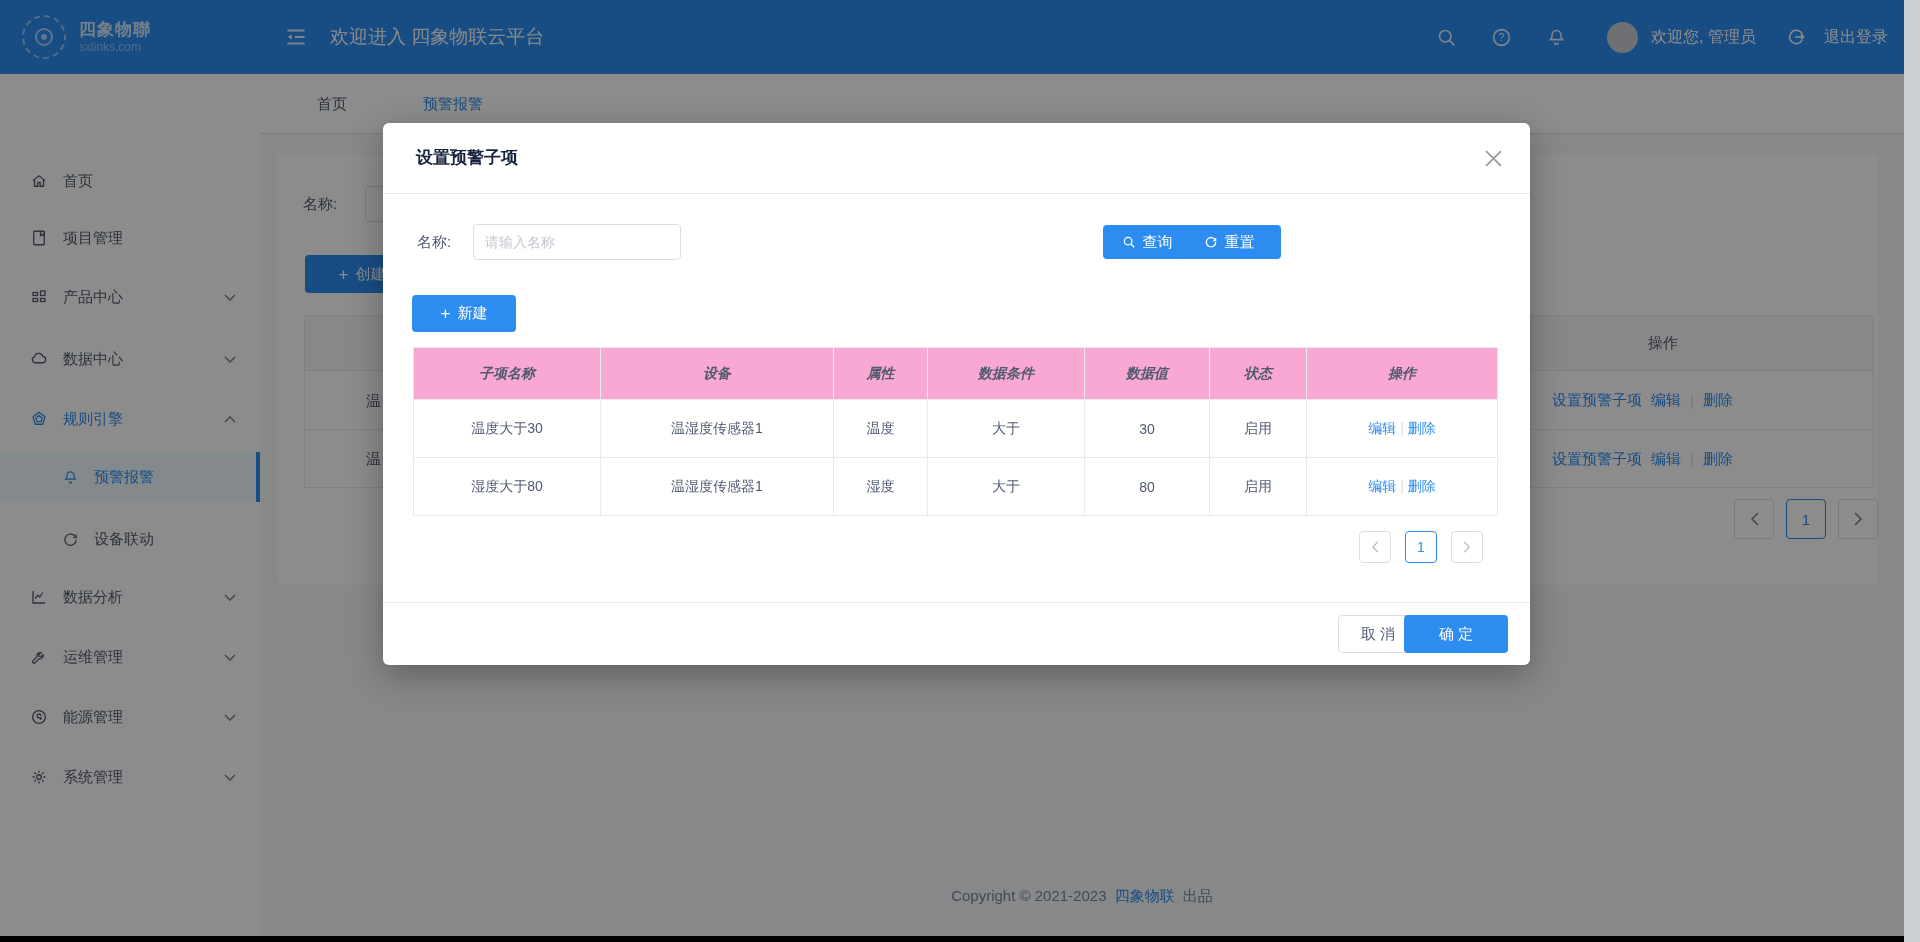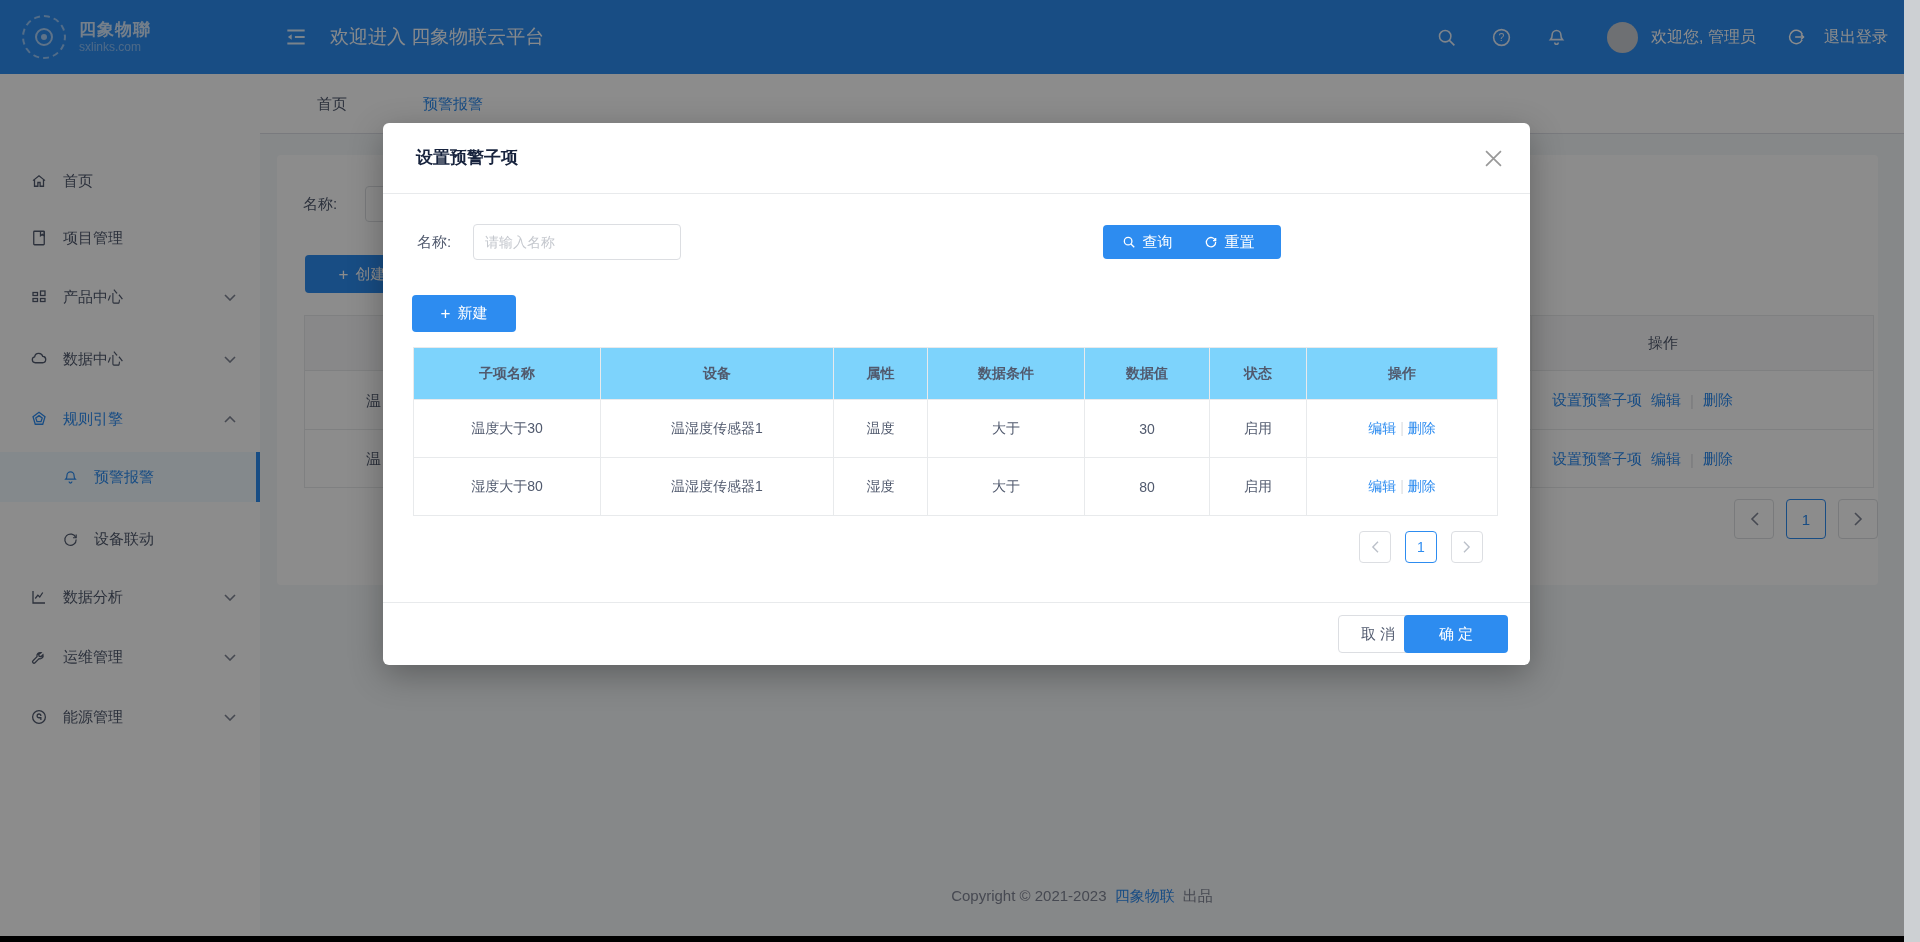--- a/index.html
+++ b/index.html
@@ -101,21 +101,21 @@
   .m-input { position: absolute; left: 90px; top: 101px; width: 208px; height: 36px; border: 1px solid #dcdee2;
              border-radius: 4px; padding: 0 11px; font-size: 14px; color: #515a6e; outline: none;
              font-family: "Liberation Sans", "DejaVu Sans", sans-serif; }
   .m-input::placeholder { color: #c5c8ce; }
   .m-btn-query { position: absolute; left: 680px; top: 102px; width: 88px; height: 34px; font-size: 15px; margin-left: 40px; }
   .m-btn-reset { position: absolute; left: 794px; top: 102px; width: 104px; height: 34px; font-size: 15px; }
   .m-btn-new { position: absolute; left: 29px; top: 172px; width: 104px; height: 37px; font-size: 15px; }
 
   .m-table { position: absolute; left: 30px; top: 224px; width: 1084px; border-collapse: collapse; table-layout: fixed; }
   .m-table th, .m-table td { border: 1px solid #e8eaec; text-align: center; font-size: 14px; }
-  .m-table th { height: 52px; background: #7dd3fc; color: #515a6e; font-weight: bold; }
+  .m-table th { height: 52px; background: #f9a8d4; color: #515a6e; font-weight: bold; font-style: italic; }
   .m-table td { height: 58px; color: #515a6e; background: #fff; }
 
   .m-pager { position: absolute; left: 976px; top: 408px; display: flex; gap: 14px; }
   .m-page-btn { width: 32px; height: 32px; border: 1px solid #dcdee2; border-radius: 4px; background: #fff;
                 display: flex; align-items: center; justify-content: center; color: #bbc0c9; font-size: 14px;
                 cursor: pointer; }
   .m-page-btn.active { border-color: #2d8cf0; color: #2d8cf0; }
   .m-footer-line { position: absolute; left: 0; top: 479px; width: 100%; height: 1px; background: #e8eaec; }
   .m-btn-cancel { position: absolute; right: 112px; top: 492px; width: 80px; height: 38px; background: #fff;
                   border: 1px solid #dcdee2; border-radius: 4px; color: #515a6e; font-size: 15px; cursor: pointer;
@@ -312,20 +312,34 @@
         </svg>
       </span>
       <span>能源管理</span>
       <span class="chev">
         <svg width="12" height="7" viewBox="0 0 12 7" fill="none" stroke="currentColor" stroke-width="1.6">
             <path d="m1 1 5 5 5-5"></path>
           </svg>
       </span>
     </div>
 
+    <div class="side-item" style="top:676px">
+      <span class="side-icon">
+        <svg width="18" height="18" viewBox="0 0 24 24" fill="none" stroke="currentColor" stroke-width="1.7">
+          <circle cx="12" cy="12" r="3"></circle>
+          <path d="M12 3.5v2.7M12 17.8v2.7M3.5 12h2.7M17.8 12h2.7M6 6l1.9 1.9M16.1 16.1 18 18M18 6l-1.9 1.9M7.9 16.1 6 18"></path>
+        </svg>
+      </span>
+      <span>系统管理</span>
+      <span class="chev">
+        <svg width="12" height="7" viewBox="0 0 12 7" fill="none" stroke="currentColor" stroke-width="1.6">
+            <path d="m1 1 5 5 5-5"></path>
+          </svg>
+      </span>
+    </div>
   </aside>
 
   <div class="tabbar">
     <span class="tab t0">首页</span>
     <span class="tab t1">预警报警</span>
   </div>
 
   <div class="card"></div>
 
   <span class="bg-filter-label">名称:</span>

